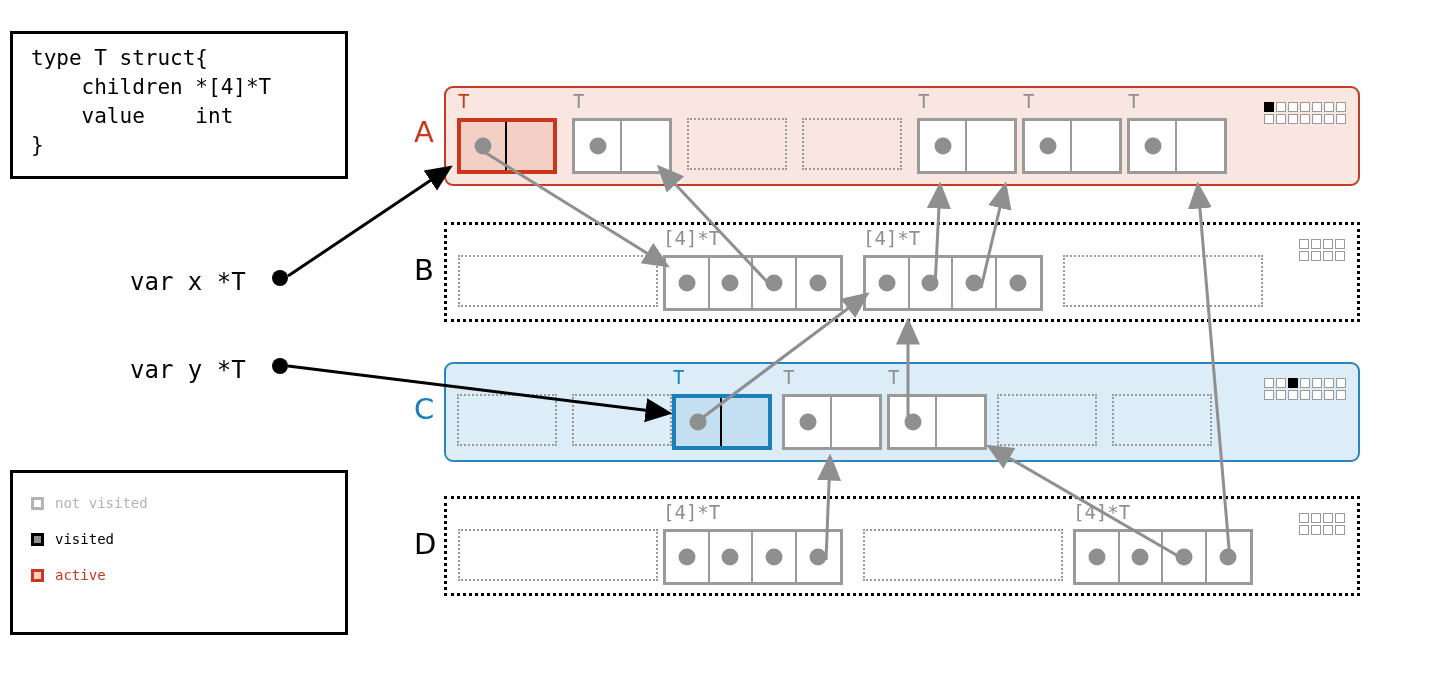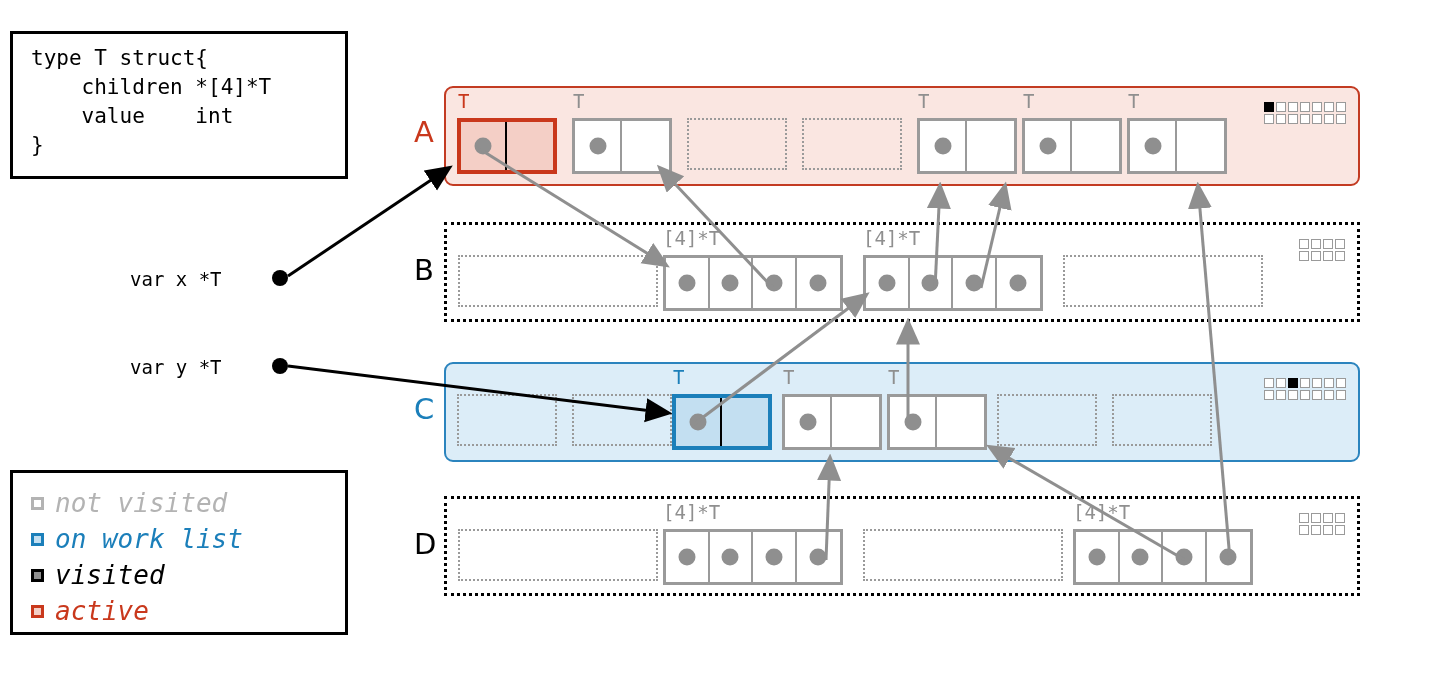--- a/index.html
+++ b/index.html
@@ -41,36 +41,35 @@
     width: 338px; height: 165px;
     border: 3px solid #000;
     background: #fff;
     box-sizing: border-box;
     padding: 12px 0 0 18px;
   }
   .legend-row {
     display: flex;
     align-items: center;
     height: 36px;
-    font-size: 26px;
+    font-size: 14px;
     font-family: "DejaVu Sans Mono", "Liberation Mono", monospace;
-    font-style: italic;
   }
   .legend-swatch {
     width: 13px; height: 13px;
     box-sizing: border-box;
     margin-right: 11px;
     flex: 0 0 auto;
   }
 
   
   .var-label {
     position: absolute;
     font-family: "DejaVu Sans Mono", "Liberation Mono", monospace;
-    font-size: 19px;
+    font-size: 24px;
     color: #000;
     white-space: nowrap;
   }
   .var-dot {
     position: absolute;
     width: 16px; height: 16px;
     border-radius: 50%;
     background: #000;
   }
 
@@ -208,24 +207,20 @@
   <pre>type T struct{
     children *[4]*T
     value    int
 }</pre>
 </div>
 
 <div id="legend-box">
   <div class="legend-row">
     <span class="legend-swatch" style="background:#ffffff;border:3px solid #b3b3b3;"></span>
     <span style="color:#b3b3b3;">not visited</span>
-  </div>
-  <div class="legend-row">
-    <span class="legend-swatch" style="background:#c3dff1;border:3px solid #1b7fba;"></span>
-    <span style="color:#1b7fba;">on work list</span>
   </div>
   <div class="legend-row">
     <span class="legend-swatch" style="background:#8f8f8f;border:3px solid #000000;"></span>
     <span style="color:#000000;">visited</span>
   </div>
   <div class="legend-row">
     <span class="legend-swatch" style="background:#f4cfc6;border:3px solid #c9381c;"></span>
     <span style="color:#c9381c;">active</span>
   </div>
 </div>

